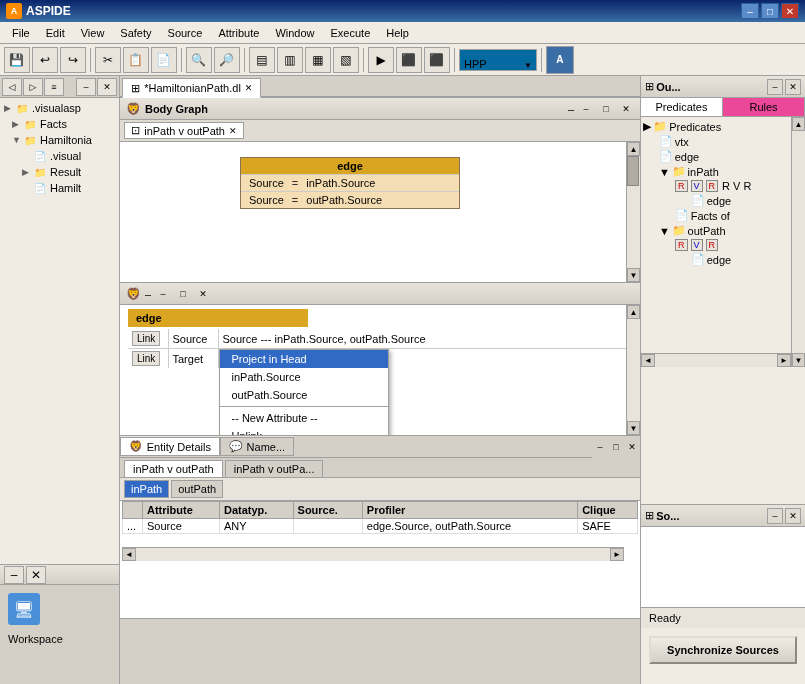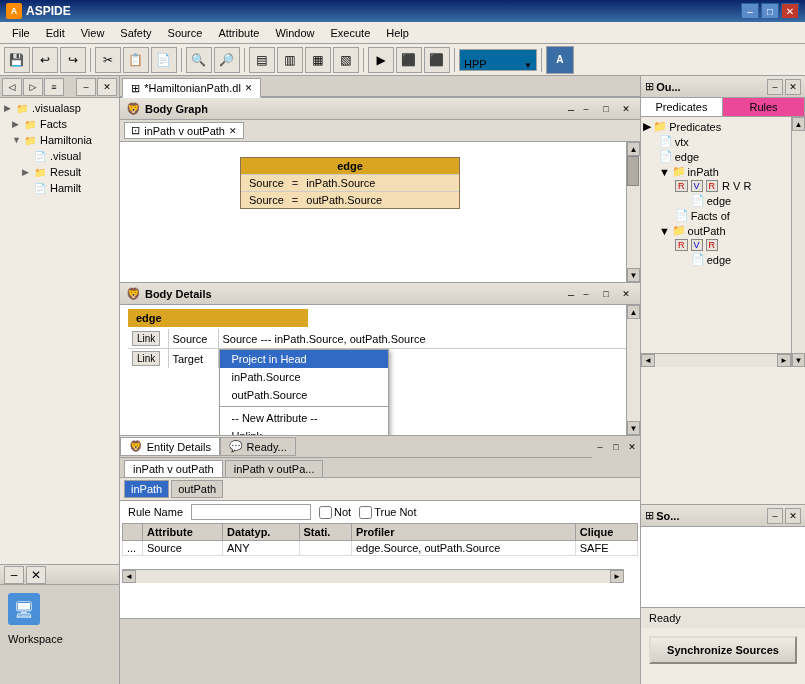--- a/index.html
+++ b/index.html
@@ -304,21 +304,20 @@
               <div class="scroll-thumb"></div>
             </div>
           <div class="scroll-btn">▼</div>
         </div>
       </div>
     </div>
 
     <div class="panel-section body-details">
       <div class="panel-header">
         <span class="panel-header-icon">🦁</span>
-        <span class="panel-header-title">Body Details</span>
         <span>–</span>
         <div class="panel-header-btn">–</div>
         <div class="panel-header-btn">□</div>
         <div class="panel-header-btn">✕</div>
       </div>
       <div class="body-details-content panel-with-scroll" style="height:130px; position:relative;">
         <div style="padding:4px 8px; background:white; overflow:hidden; height:100%;">
           <div class="orange-header" style="margin-bottom:2px; width:180px;">edge</div>
           <table class="detail-table">
             <tbody>
@@ -363,60 +362,48 @@
     </div>
 
     <div class="panel-section entity-details">
       <div class="panel-combo-header">
         <div class="entity-panel-tab active">
           <span>🦁</span>
           <span>Entity Details</span>
         </div>
         <div class="entity-panel-tab">
           <span>💬</span>
-          <span>Ready...</span>
+          <span>Name...</span>
         </div>
         <div style="flex:1; background:#d4d0c8; border-bottom:1px solid #a0a0a0; height:22px;"></div>
         <div class="panel-header-btn" style="background:#d4d0c8; border:none; height:22px;">–</div>
         <div class="panel-header-btn" style="background:#d4d0c8; border:none; height:22px;">□</div>
         <div class="panel-header-btn" style="background:#d4d0c8; border:none; height:22px;">✕</div>
       </div>
       <div class="entity-details-content">
 
         <div class="entity-tab-bar">
           <div class="entity-tab active">inPath v outPath</div>
           <div class="entity-tab">inPath v outPa...</div>
         </div>
 
         <div class="inner-tab-panels">
           <div class="inner-tab active">inPath</div>
           <div class="inner-tab">outPath</div>
         </div>
 
-        <div class="entity-row">
-          <span class="entity-label">Rule Name</span>
-          <input class="entity-input" type="text" value="" style="">
-          <label class="checkbox-label">
-            <input type="checkbox" style="">
-            <span>Not</span>
-          </label>
-          <label class="checkbox-label">
-            <input type="checkbox" style="">
-            <span>True Not</span>
-          </label>
-        </div>
 
         <div style="position:relative; overflow:hidden; height:60px; margin:0 2px;">
           <table class="data-table">
             <thead>
               <tr>
                 <th style="width:20px;"></th>
                 <th>Attribute</th>
                 <th>Datatyp.</th>
-                <th>Stati.</th>
+                <th>Source.</th>
                 <th>Profiler</th>
                 <th>Clique</th>
               </tr>
             </thead>
             <tbody>
               <tr>
                 <td>...</td>
                 <td>Source</td>
                 <td>ANY</td>
                 <td></td>

